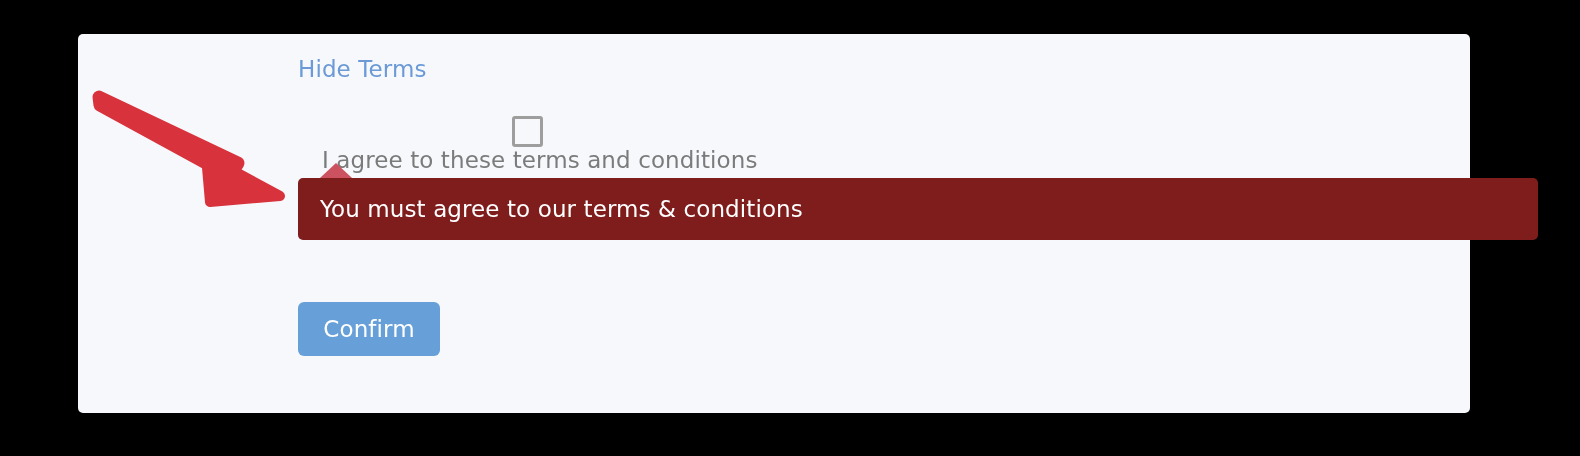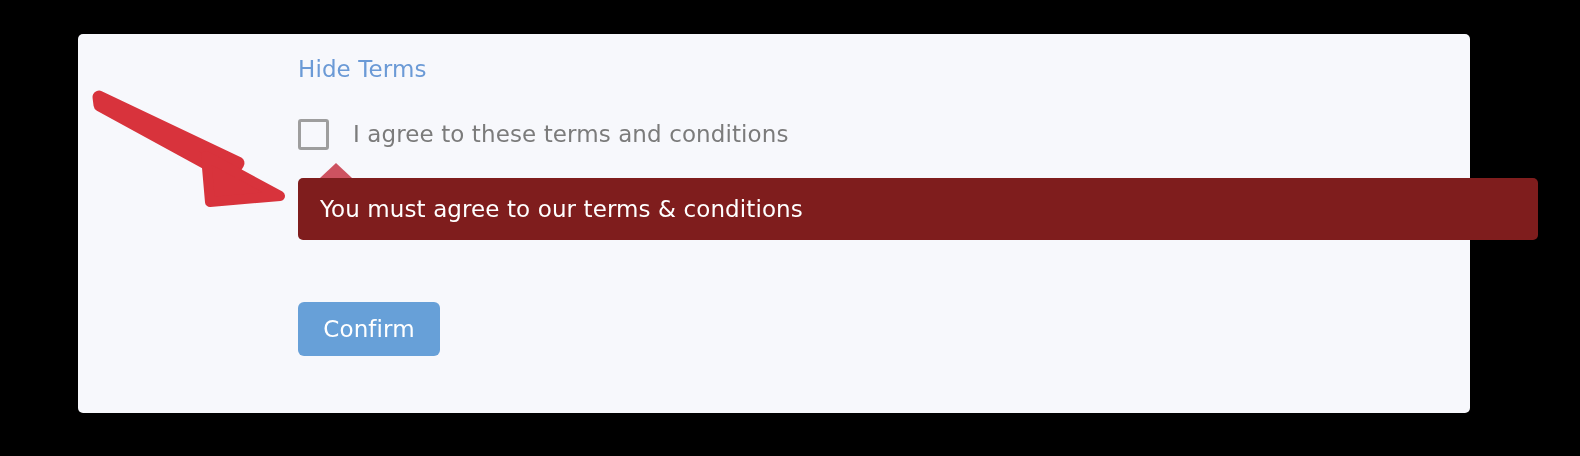--- a/index.html
+++ b/index.html
@@ -42,20 +42,21 @@
   }
 
   
   #agree-row {
     position: absolute;
     left: 220px;
     top: 82px;
     display: flex;
     align-items: center;
     height: 36px;
+    flex-direction: column;
   }
   #agree-checkbox {
     width: 25px;
     height: 25px;
     border: 3px solid #9e9e9e;
     border-radius: 3px;
     background: #f7f8fc;
     box-sizing: content-box;
     cursor: pointer;
     flex: none;

